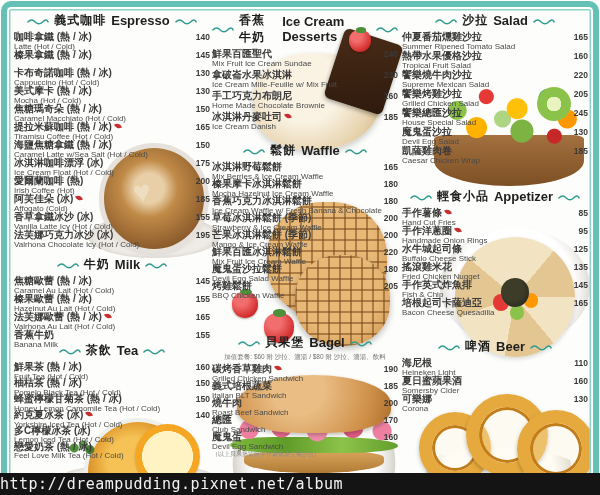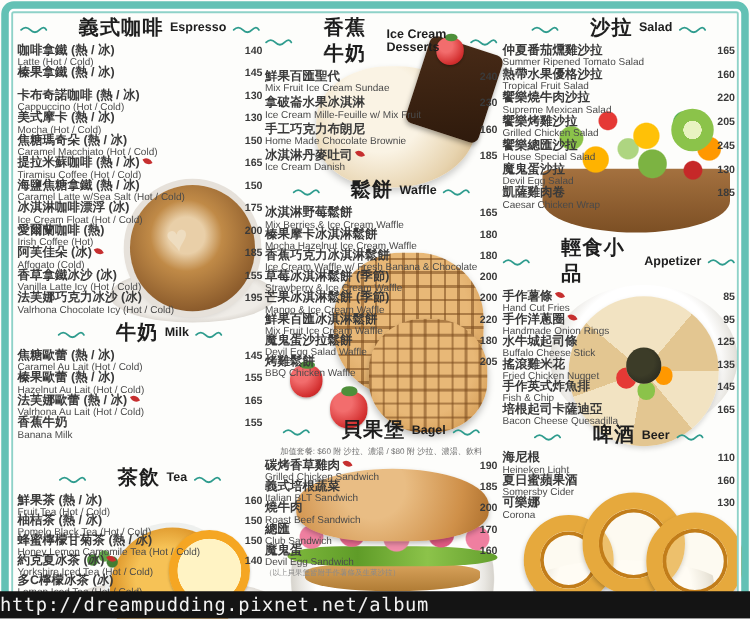--- a/index.html
+++ b/index.html
@@ -3,22 +3,22 @@
 <meta charset="utf-8">
 <style>
   html,body{margin:0;padding:0;background:#fff;}
   body{width:600px;height:495px;position:relative;font-family:"Liberation Sans","DejaVu Sans",sans-serif;}
   .page{position:absolute;inset:0;width:600px;height:495px;background:#fdfdfb;overflow:hidden;}
   .frame{position:absolute;inset:1px;border:6px solid #63c1b5;border-radius:10px;
          box-shadow:inset 0 0 0 2px #ffffff, inset 0 0 0 3.5px #8ed2c8;z-index:3;pointer-events:none;}
   
   .menu-sec{position:absolute;z-index:2;}
   .sec-head{display:flex;align-items:center;justify-content:center;gap:5px;margin-bottom:3px;}
-  .t-zh{font-size:16px;font-weight:800;color:#1e1e1e;letter-spacing:1px;margin-left:20px;}
-  .t-en{font-size:10px;font-weight:700;color:#1e1e1e;}
+  .t-zh{font-size:12px;font-weight:800;color:#1e1e1e;letter-spacing:1px;}
+  .t-en{font-size:13px;font-weight:700;color:#1e1e1e;}
   .wave{flex:none;}
   .items{display:block;}
   .item{height:18px;}
   .r1{display:flex;align-items:baseline;}
   .zh{font-size:10px;font-weight:700;color:#3a3a3a;white-space:nowrap;line-height:9.5px;}
   .mark{width:6px;height:6px;background:#c62f2f;border-radius:0 85% 0 85%;transform:rotate(-25deg);
         display:inline-block;flex:none;margin-left:3px;position:relative;top:-1px;}
   .price{margin-left:auto;font-size:8.5px;font-weight:700;color:#3a3a3a;line-height:9.5px;}
   .en{font-size:8px;color:#4a4a4a;white-space:nowrap;line-height:8.5px;}
   .sec-note{font-size:6.5px;color:#707070;text-align:center;margin:-1px 0 2px 0;}
@@ -296,21 +296,21 @@
         <div class="r1">
           <span class="zh">香蕉牛奶</span>
 
           <span class="price">155</span>
         </div>
         <div class="en">Banana Milk</div>
       </div>
       </div>
   </section>
 
-  <section class="menu-sec sec-tea" style="left:14px;top:372px;width:196px">
+  <section class="menu-sec sec-tea" style="left:14px;top:342px;width:196px">
     <div class="sec-head">
       <svg class="wave" viewBox="0 0 24 8" width="22" height="8">
           <path d="M1 5 Q5 1 9 5 T17 5 T23 5" fill="none" stroke="#2f9c8e" stroke-width="1.6" stroke-linecap="round"></path>
         </svg>
       <span class="t-zh">茶飲</span>
       <span class="t-en">Tea</span>
       <svg class="wave" viewBox="0 0 24 8" width="22" height="8">
           <path d="M1 5 Q5 1 9 5 T17 5 T23 5" fill="none" stroke="#2f9c8e" stroke-width="1.6" stroke-linecap="round"></path>
         </svg>
     </div>

